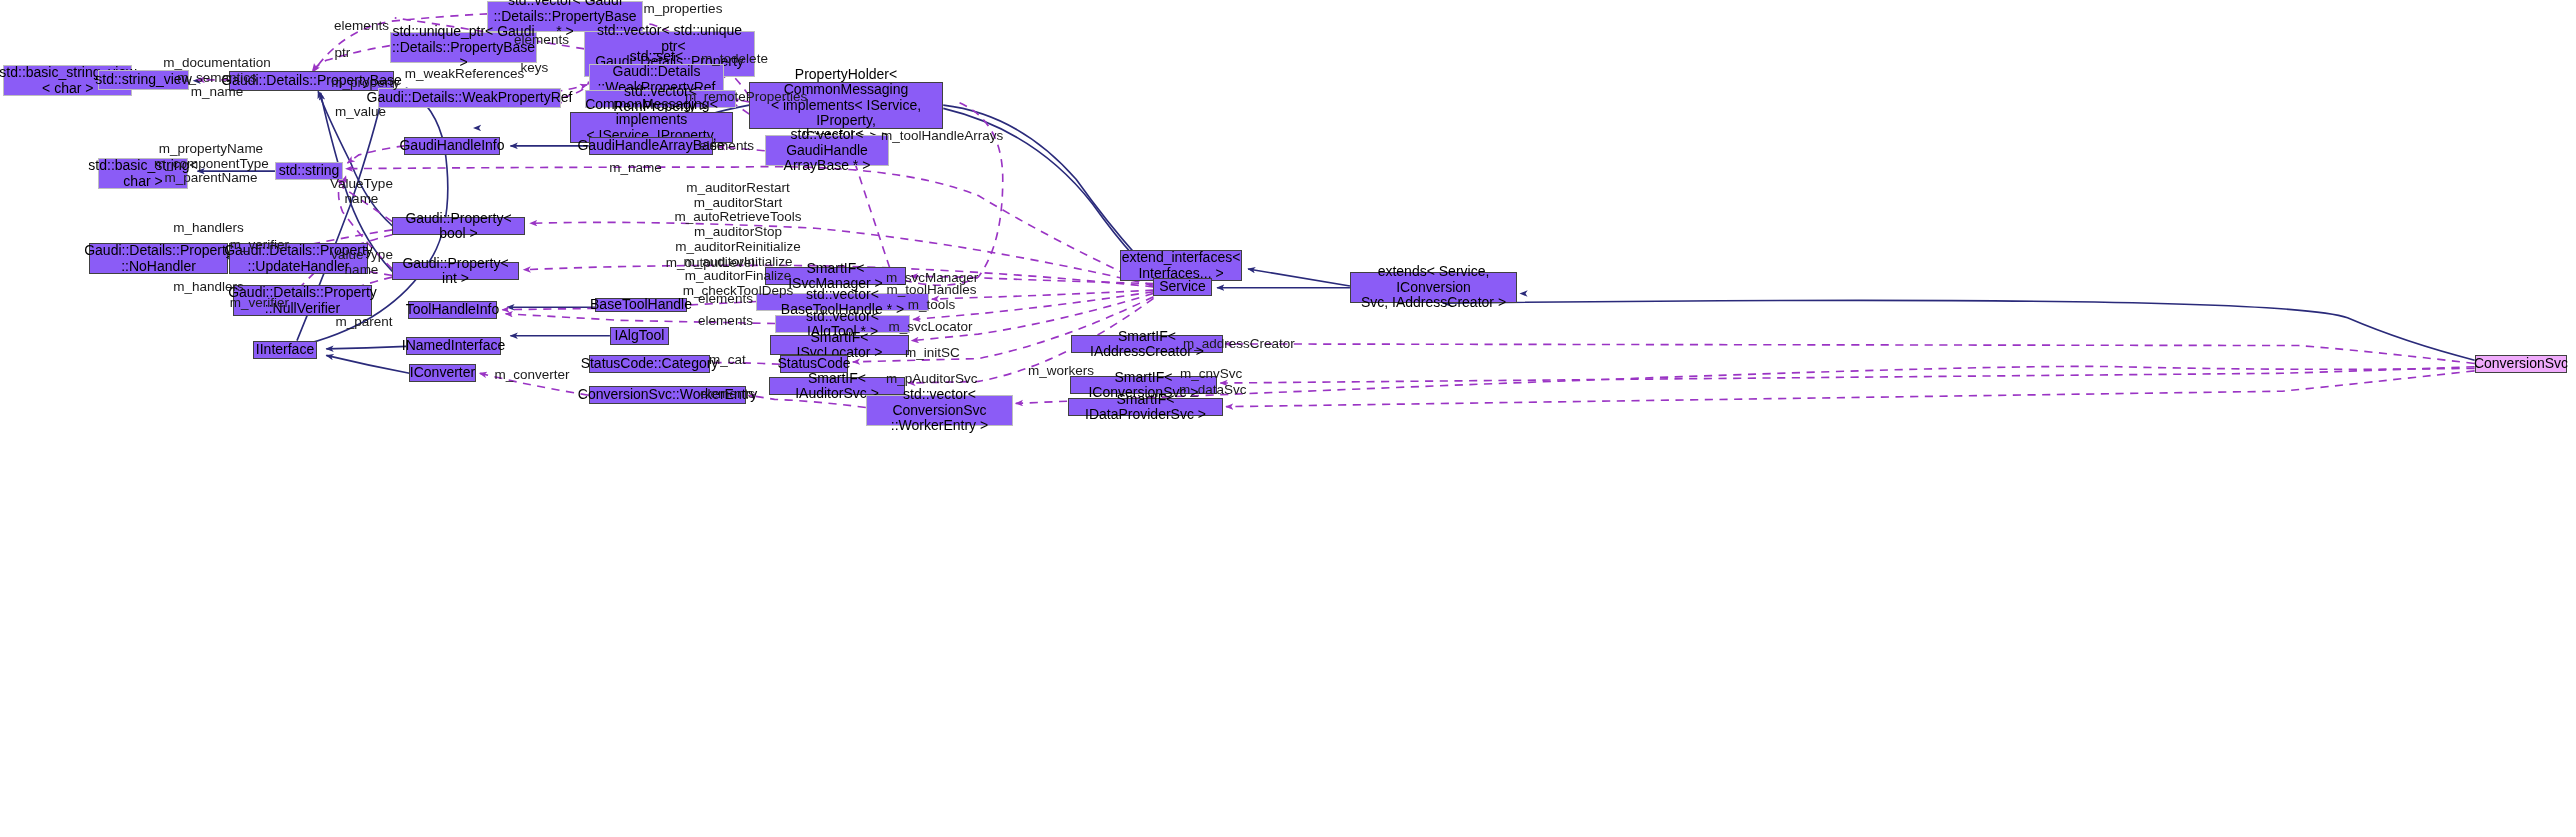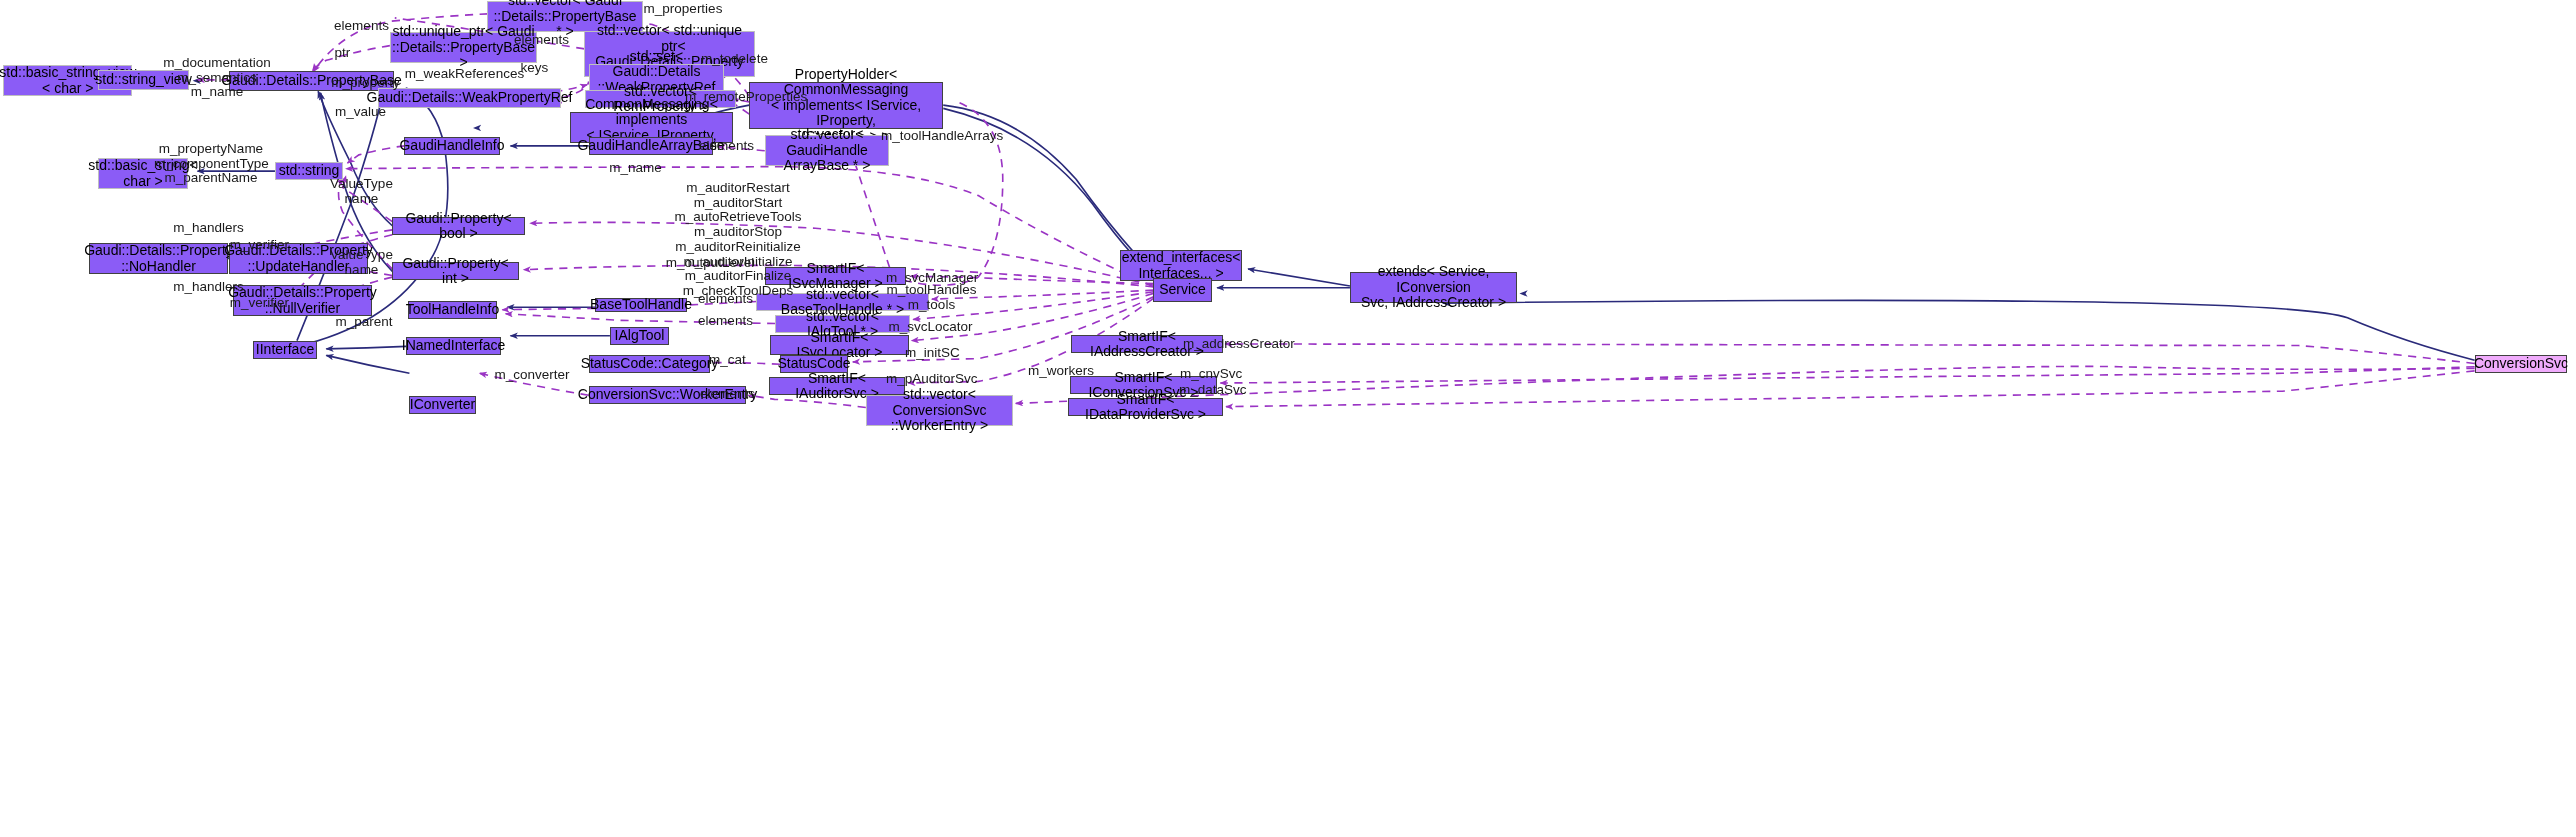--- a/index.html
+++ b/index.html
@@ -171,38 +171,38 @@
       <div class="node faint" style="left: 275px; top: 162px; width: 68px; height: 18px;">std::string</div>
       <div class="node solid" style="left: 392px; top: 217px; width: 133px; height: 18px;">Gaudi::Property&lt; bool &gt;</div>
       <div class="node solid" style="left: 89px; top: 243px; width: 139px; height: 31px;">Gaudi::Details::Property
 ::NoHandler</div>
       <div class="node solid" style="left: 229px; top: 243px; width: 139px; height: 31px;">Gaudi::Details::Property
 ::UpdateHandler</div>
       <div class="node solid" style="left: 392px; top: 262px; width: 127px; height: 18px;">Gaudi::Property&lt; int &gt;</div>
       <div class="node solid" style="left: 765px; top: 267px; width: 141px; height: 18px;">SmartIF&lt; ISvcManager &gt;</div>
       <div class="node solid" style="left: 1120px; top: 250px; width: 122px; height: 31px;">extend_interfaces&lt;
 Interfaces... &gt;</div>
-      <div class="node solid" style="left: 1153px; top: 278px; width: 59px; height: 24px;">Service</div>
+      <div class="node solid" style="left: 1153px; top: 278px; width: 59px; height: 18px;">Service</div>
       <div class="node solid" style="left: 1350px; top: 272px; width: 167px; height: 31px;">extends&lt; Service, IConversion
 Svc, IAddressCreator &gt;</div>
       <div class="node solid" style="left: 233px; top: 285px; width: 139px; height: 31px;">Gaudi::Details::Property
 ::NullVerifier</div>
       <div class="node solid" style="left: 408px; top: 301px; width: 89px; height: 18px;">ToolHandleInfo</div>
       <div class="node solid" style="left: 595px; top: 298px; width: 92px; height: 14px;">BaseToolHandle</div>
       <div class="node faint" style="left: 756px; top: 293px; width: 173px; height: 18px;">std::vector&lt; BaseToolHandle * &gt;</div>
       <div class="node faint" style="left: 775px; top: 315px; width: 135px; height: 18px;">std::vector&lt; IAlgTool * &gt;</div>
       <div class="node solid" style="left: 610px; top: 327px; width: 59px; height: 18px;">IAlgTool</div>
       <div class="node solid" style="left: 770px; top: 335px; width: 139px; height: 20px;">SmartIF&lt; ISvcLocator &gt;</div>
       <div class="node solid" style="left: 1071px; top: 335px; width: 152px; height: 18px;">SmartIF&lt; IAddressCreator &gt;</div>
       <div class="node solid" style="left: 253px; top: 341px; width: 64px; height: 18px;">IInterface</div>
       <div class="node solid" style="left: 406px; top: 337px; width: 95px; height: 18px;">INamedInterface</div>
       <div class="node solid" style="left: 589px; top: 355px; width: 121px; height: 18px;">StatusCode::Category</div>
       <div class="node solid" style="left: 780px; top: 355px; width: 68px; height: 18px;">StatusCode</div>
       <div class="node current" style="left: 2475px; top: 355px; width: 92px; height: 18px;">ConversionSvc</div>
-      <div class="node solid" style="left: 409px; top: 364px; width: 67px; height: 18px; margin-top: 32px;">IConverter</div>
+      <div class="node solid" style="left: 409px; top: 364px; width: 67px; height: 18px;">IConverter</div>
       <div class="node solid" style="left: 769px; top: 377px; width: 136px; height: 18px;">SmartIF&lt; IAuditorSvc &gt;</div>
       <div class="node solid" style="left: 1070px; top: 376px; width: 147px; height: 18px;">SmartIF&lt; IConversionSvc &gt;</div>
       <div class="node solid" style="left: 589px; top: 386px; width: 157px; height: 18px;">ConversionSvc::WorkerEntry</div>
       <div class="node faint" style="left: 866px; top: 395px; width: 147px; height: 31px;">std::vector&lt; ConversionSvc
 ::WorkerEntry &gt;</div>
       <div class="node solid" style="left: 1068px; top: 398px; width: 155px; height: 18px;">SmartIF&lt; IDataProviderSvc &gt;</div>
     </div>
   <div id="labels">
       <div class="edge-label" style="left: 602px; top: 2.4px; width: 82px; margin-left: 40px;">m_properties</div>
       <div class="edge-label" style="left: 329px; top: 19px; width: 65px;">elements</div>

